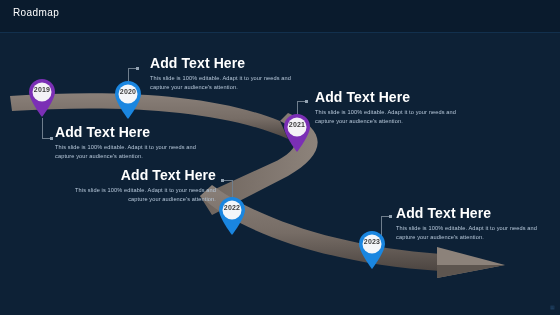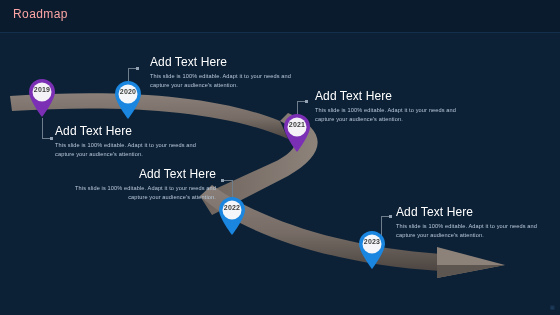--- a/index.html
+++ b/index.html
@@ -29,23 +29,23 @@
     width: 560px;
     height: 33px;
     background: #0a1b2d;
     border-bottom: 1px solid #12304d;
     box-sizing: border-box;
   }
   #page-title {
     position: absolute;
     left: 13px;
     top: 7px;
-    font-size: 12px;
+    font-size: 10px;
     letter-spacing: 0.4px;
-    color: #fca5a5;
+    color: #ffffff;
     font-weight: 400;
   }
   
   #road-layer {
     position: absolute;
     left: 0; top: 33px;
     width: 560px;
     height: 282px;
   }
   
@@ -71,22 +71,22 @@
     letter-spacing: 0.2px;
     color: #3b3b3b;
     pointer-events: none;
   }
   
   .txt-block {
     position: absolute;
     width: 152px;
   }
   .txt-block .tb-head {
-    font-size: 12px;
-    font-weight: normal;
+    font-size: 14px;
+    font-weight: bold;
     color: #ffffff;
     letter-spacing: 0.1px;
     margin-bottom: 2.5px;
   }
   .txt-block .tb-body {
     font-size: 5.6px;
     line-height: 1.75;
     color: #b7c8da;
     letter-spacing: 0.12px;
   }

